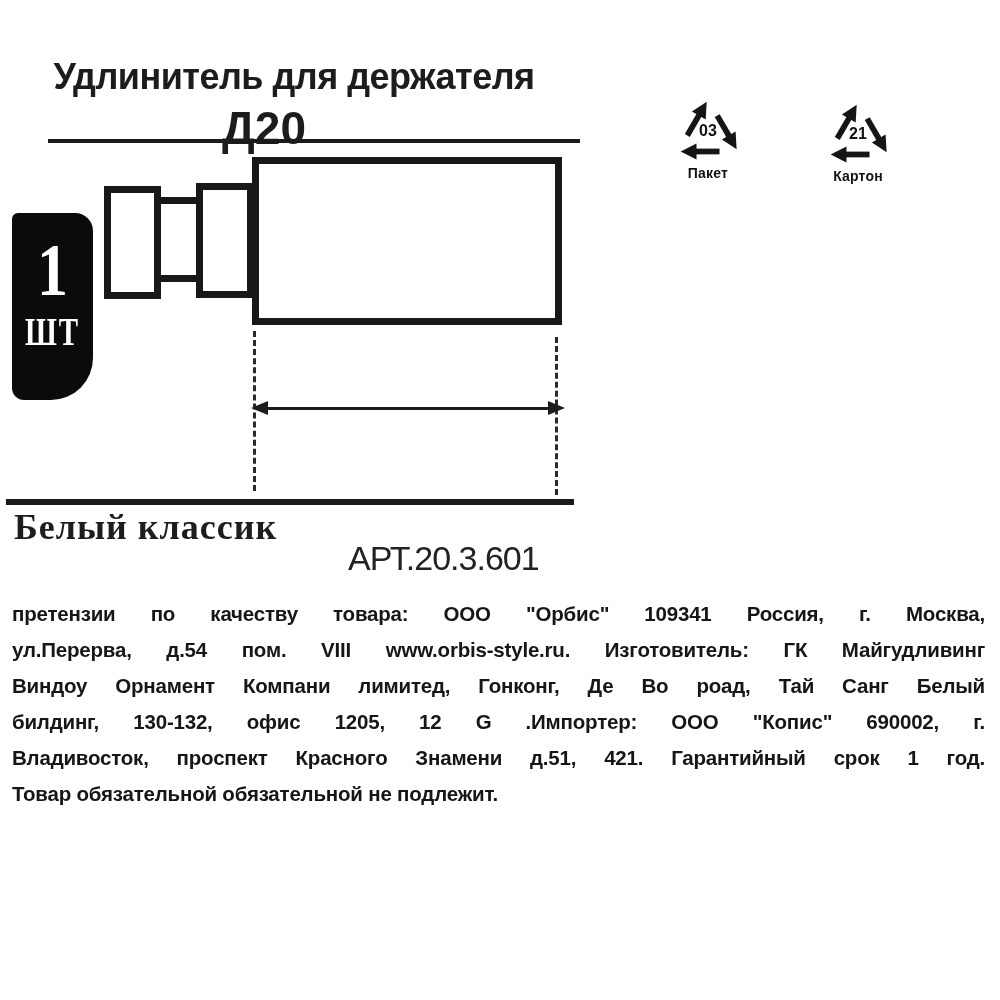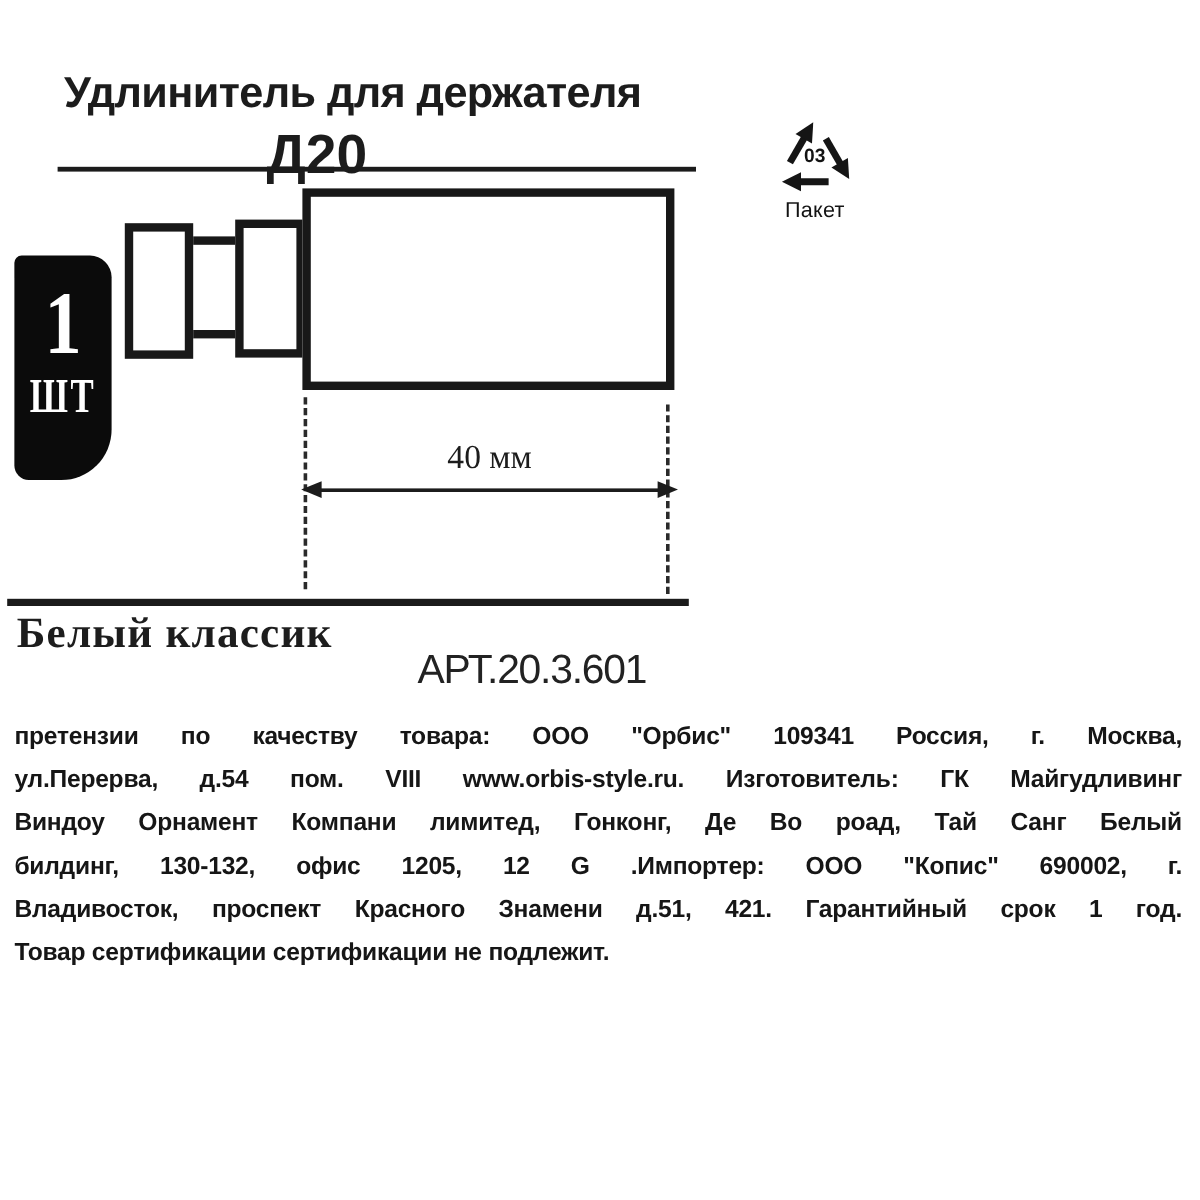--- a/index.html
+++ b/index.html
@@ -9,27 +9,27 @@
 
   
   .title-l1{position:absolute;left:0;top:56px;width:588px;text-align:center;
             font-size:36px;font-weight:700;letter-spacing:-0.5px;color:#1c1c1c;}
   .title-l2{position:absolute;left:0;top:101px;width:528px;text-align:center;
             font-size:46px;font-weight:700;color:#1c1c1c;}
   .title-underline{position:absolute;left:48px;top:139px;width:532px;height:4px;background:#1b1b1b;}
 
   
   .recycle{position:absolute;width:86px;text-align:center;}
-  .recycle.m1{left:636px;top:90px;}
+  .recycle.m1{left:665px;top:90px;}
   .recycle.m2{left:815px;top:93px;}
   .recycle-glyph{position:relative;width:72px;height:74px;margin:0 auto;}
   .recycle-glyph svg{position:absolute;left:0;top:0;width:72px;height:74px;}
   .recycle-code{position:absolute;left:0;top:32px;width:72px;text-align:center;
                 font-size:16px;font-weight:700;color:#131313;}
-  .recycle-label{margin-top:1px;font-size:18px;font-weight:400;color:#131313;
+  .recycle-label{margin-top:1px;font-size:14px;font-weight:700;color:#131313;
                  letter-spacing:0.2px;}
 
   
   .badge{position:absolute;left:12px;top:213px;width:81px;height:187px;background:#0b0b0b;
          border-radius:6px 18px 42px 12px;color:#ffffff;text-align:center;}
   .badge-num{font-family:"Liberation Serif",serif;font-weight:700;font-size:62px;
              line-height:62px;margin-top:26px;transform:scaleY(1.2);}
   .badge-unit{font-family:"Liberation Serif",serif;font-weight:700;font-size:29px;
               line-height:29px;margin-top:16px;letter-spacing:2px;transform:scaleY(1.4);}
 
@@ -86,44 +86,63 @@
         <g transform="rotate(240 50 60)">
           <path d="M66,84 L32,84" stroke="#151515" stroke-width="8" fill="none"></path>
           <polygon points="34,73 12,84 34,95" fill="#151515"></polygon>
         </g>
       </svg>
       <span class="recycle-code">03</span>
     </div>
     <div class="recycle-label">Пакет</div>
   </div>
 
+  <div class="recycle m2">
+    <div class="recycle-glyph">
+      <svg viewBox="0 0 100 100" aria-hidden="true">
+        <g>
+          <path d="M66,84 L32,84" stroke="#151515" stroke-width="8" fill="none"></path>
+          <polygon points="34,73 12,84 34,95" fill="#151515"></polygon>
+        </g>
+        <g transform="rotate(120 50 60)">
+          <path d="M66,84 L32,84" stroke="#151515" stroke-width="8" fill="none"></path>
+          <polygon points="34,73 12,84 34,95" fill="#151515"></polygon>
+        </g>
+        <g transform="rotate(240 50 60)">
+          <path d="M66,84 L32,84" stroke="#151515" stroke-width="8" fill="none"></path>
+          <polygon points="34,73 12,84 34,95" fill="#151515"></polygon>
+        </g>
+      </svg>
+      <span class="recycle-code">21</span>
+    </div>
+    <div class="recycle-label">Картон</div>
+  </div>
 
   <div class="badge">
     <div class="badge-num">1</div>
     <div class="badge-unit">ШТ</div>
   </div>
 
   <div class="part p-neck"></div>
   <div class="part p-small"></div>
   <div class="part p-medium"></div>
   <div class="part p-body"></div>
   <div class="ext-line ext-left"></div>
   <div class="ext-line ext-right"></div>
-  <div class="dim-label">40 мм</div>
   <div class="dim-line">
     <div class="ah left"></div>
     <div class="ah right"></div>
   </div>
 
   <div class="footer-divider"></div>
   <div class="product-name">Белый классик</div>
   <div class="article">АРТ.20.3.601</div>
 
   <div class="info">
     <div class="info-line">претензии по качеству товара: ООО "Орбис" 109341 Россия, г. Москва,</div>
     <div class="info-line">ул.Перерва, д.54 пом. VIII www.orbis-style.ru. Изготовитель: ГК Майгудливинг</div>
     <div class="info-line">Виндоу Орнамент Компани лимитед, Гонконг, Де Во роад, Тай Санг Белый</div>
     <div class="info-line">билдинг, 130-132, офис 1205, 12 G .Импортер: ООО "Копис" 690002, г.</div>
     <div class="info-line">Владивосток, проспект Красного Знамени  д.51, 421. Гарантийный срок 1 год.</div>
-    <div class="info-line">Товар сертификации сертификации не подлежит.</div>
+    <div class="info-line">Товар обязательной обязательной не подлежит.</div>
   </div>
 
 </div>
 
 </body></html>

